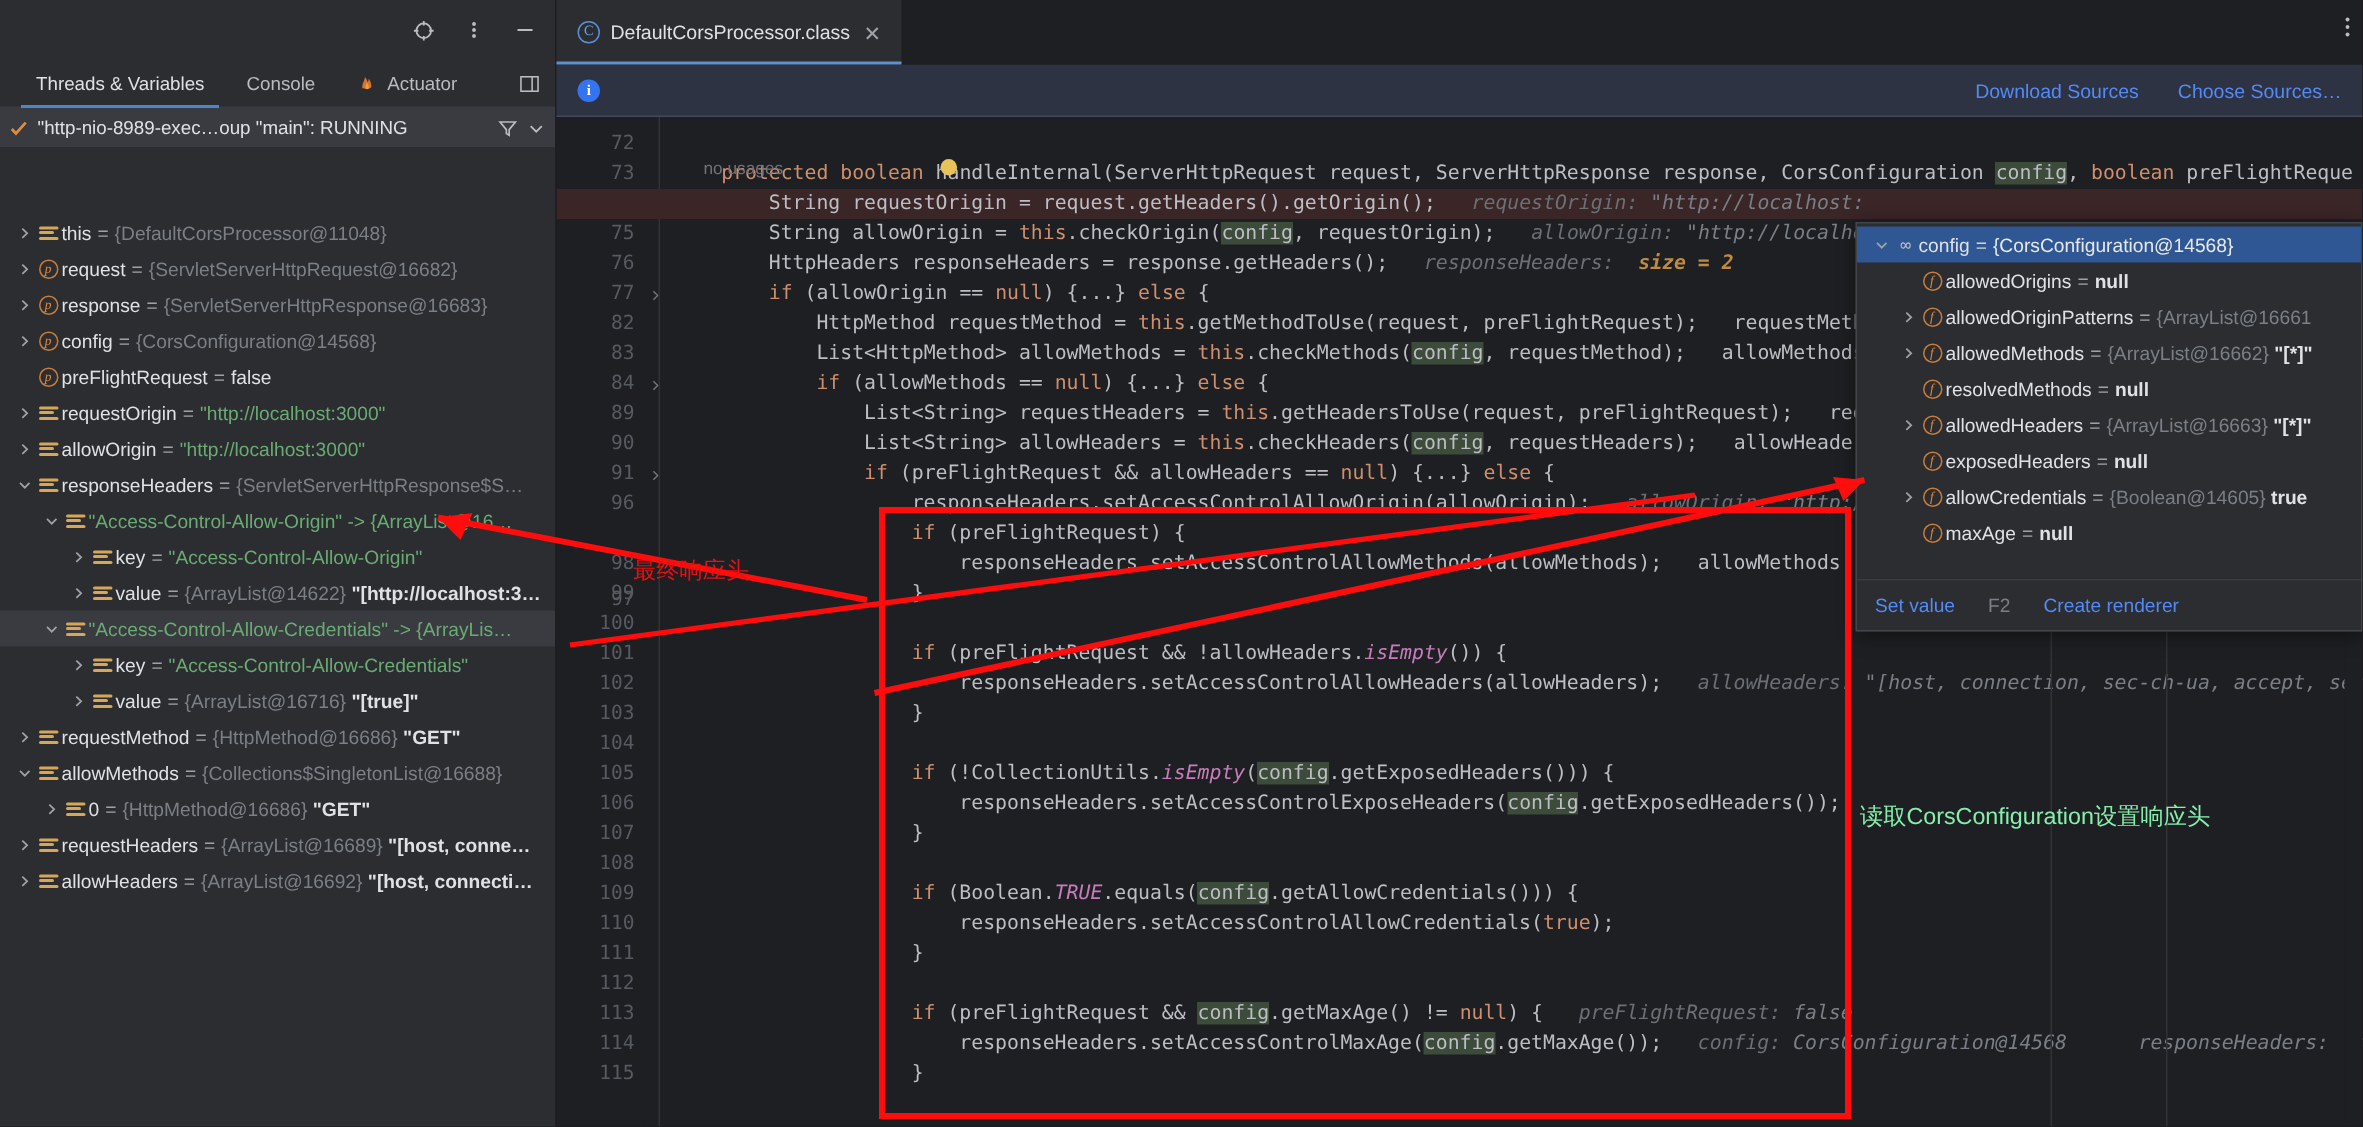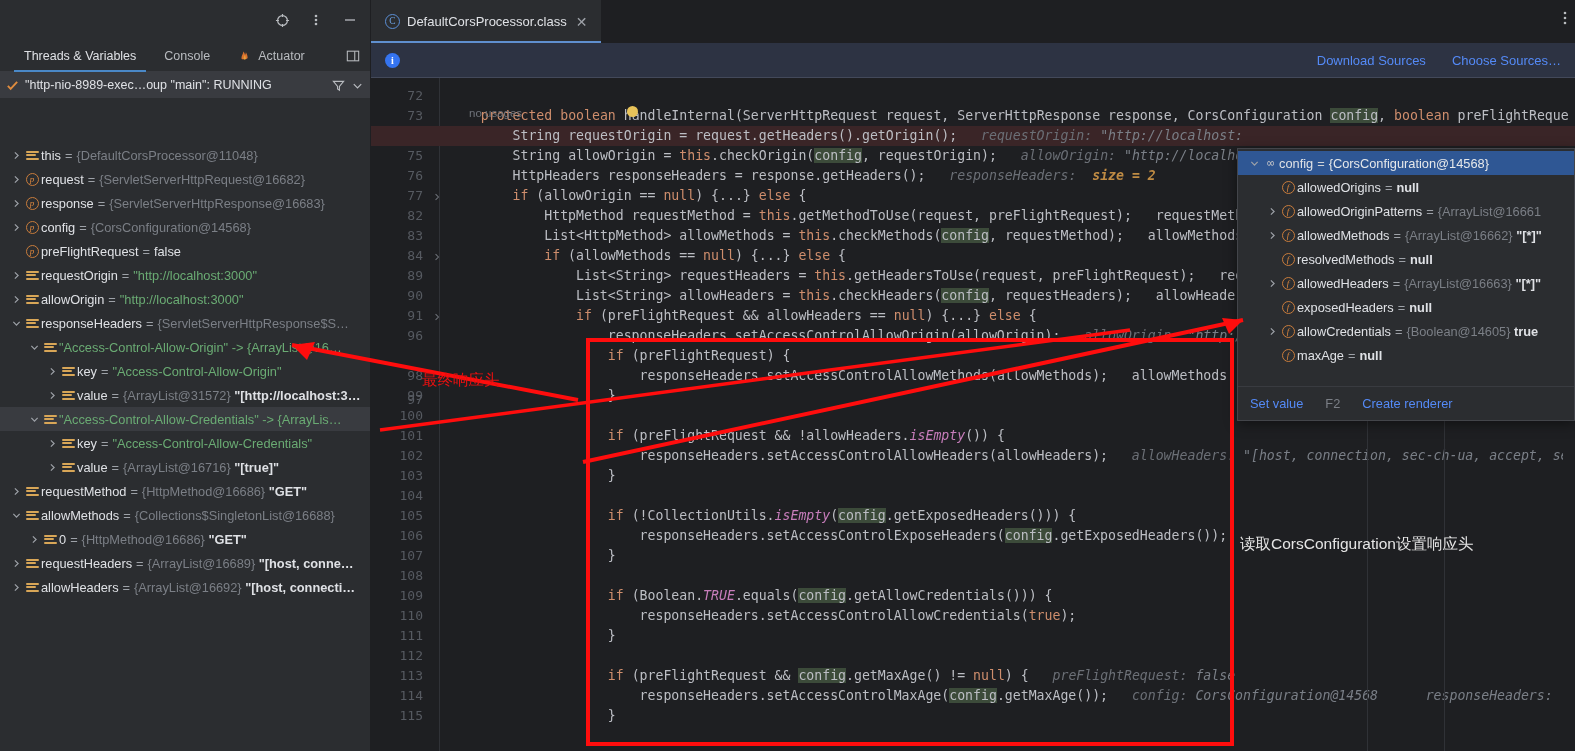--- a/index.html
+++ b/index.html
@@ -431,21 +431,21 @@
           </span>
           <span class="vicon">
             <span class="ico-local">
               <i></i>
               <i></i>
               <i></i>
             </span>
           </span>
           <span class="vname">value</span>
           <span class="veq">=</span>
-          <span class="vref">{ArrayList@31572}</span>
+          <span class="vref">{ArrayList@14622}</span>
           <span class="vstrb">&nbsp;"[http://localhost:3…</span>
         </div>
         <div class="vrow sel" style="padding-left: 28px;">
           <span class="arrow">
             <svg width="9" height="9" viewBox="0 0 10 10">
               <path d="M1.5 3.2L5 6.8 8.5 3.2" fill="none" stroke="#9ea2a8" stroke-width="1.3"></path>
             </svg>
           </span>
           <span class="vicon">
             <span class="ico-local">
@@ -807,15 +807,15 @@
     <rect x="588" y="340" width="644" height="404" fill="none" stroke="#ff0d0d" stroke-width="4"></rect>
     <path d="M583 462 L1243 320" stroke="#ff0d0d" stroke-width="4" fill="none"></path>
     <path d="M1243 320 L1222 318 L1229 334 Z" fill="#ff0d0d"></path>
     <path d="M380 430 L1130 330" stroke="#ff0d0d" stroke-width="3.5" fill="none"></path>
     <path d="M292 345 L578 400" stroke="#ff0d0d" stroke-width="4" fill="none"></path>
     <path d="M292 345 L315 342 L307 360 Z" fill="#ff0d0d"></path>
   </svg>
 
   <div id="zh-labels">
       <div class="zh-label" style="left: 422px; top: 370px; color: rgb(232, 16, 16);">最终响应头</div>
-      <div class="zh-label" style="left: 1240px; top: 534px; color: #e5e5e5;">读取CorsConfiguration设置响应头</div>
+      <div class="zh-label" style="left: 1240px; top: 534px; color: #86efac;">读取CorsConfiguration设置响应头</div>
     </div>
 </div>
 
 </body></html>

